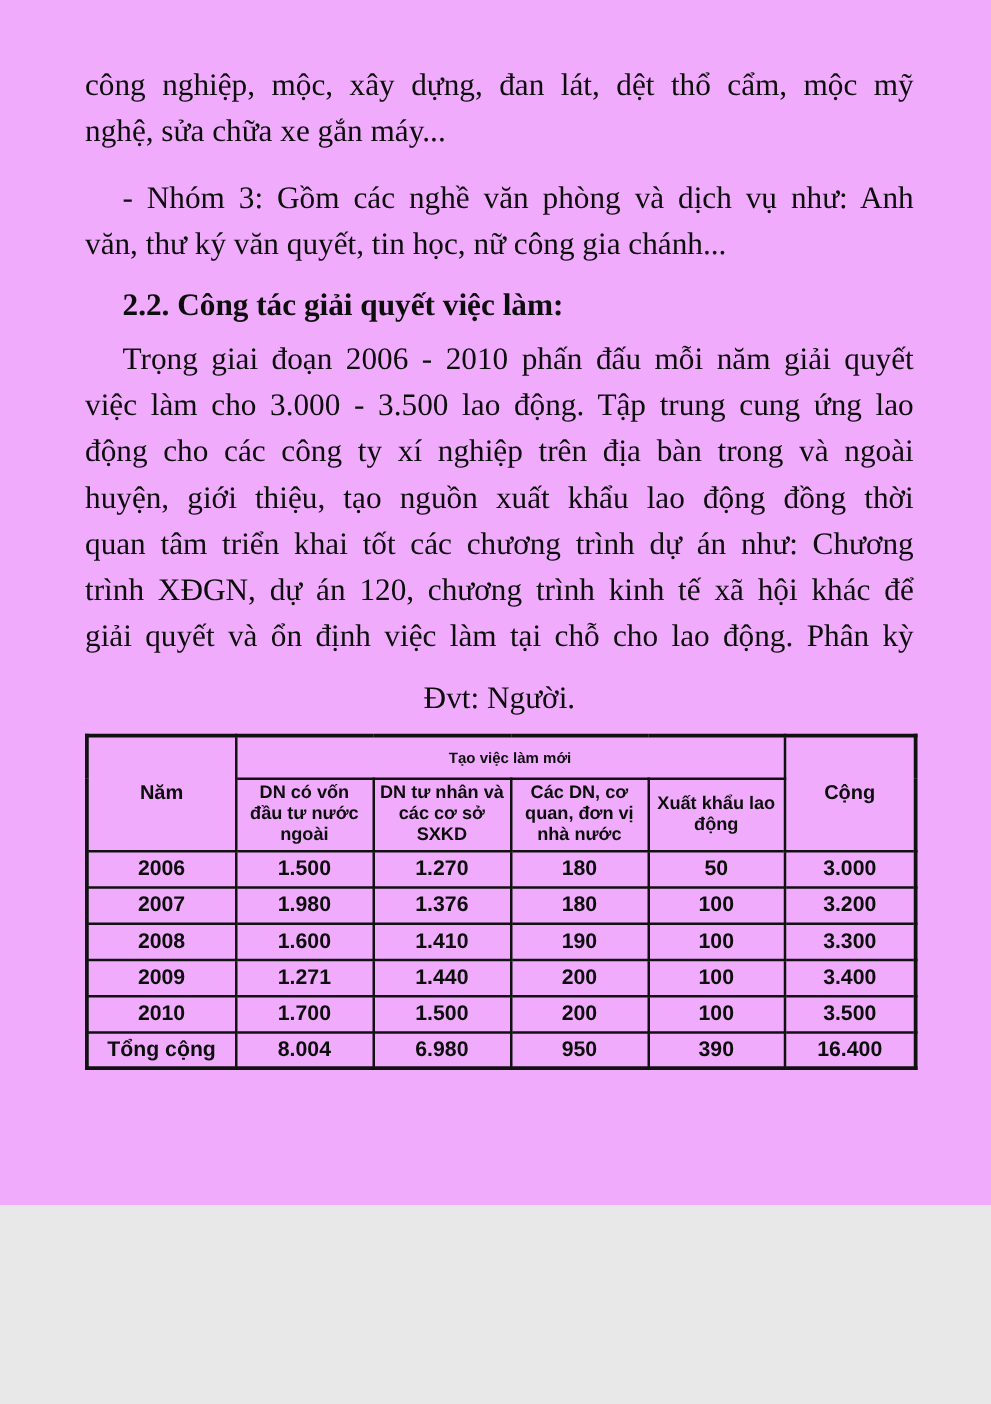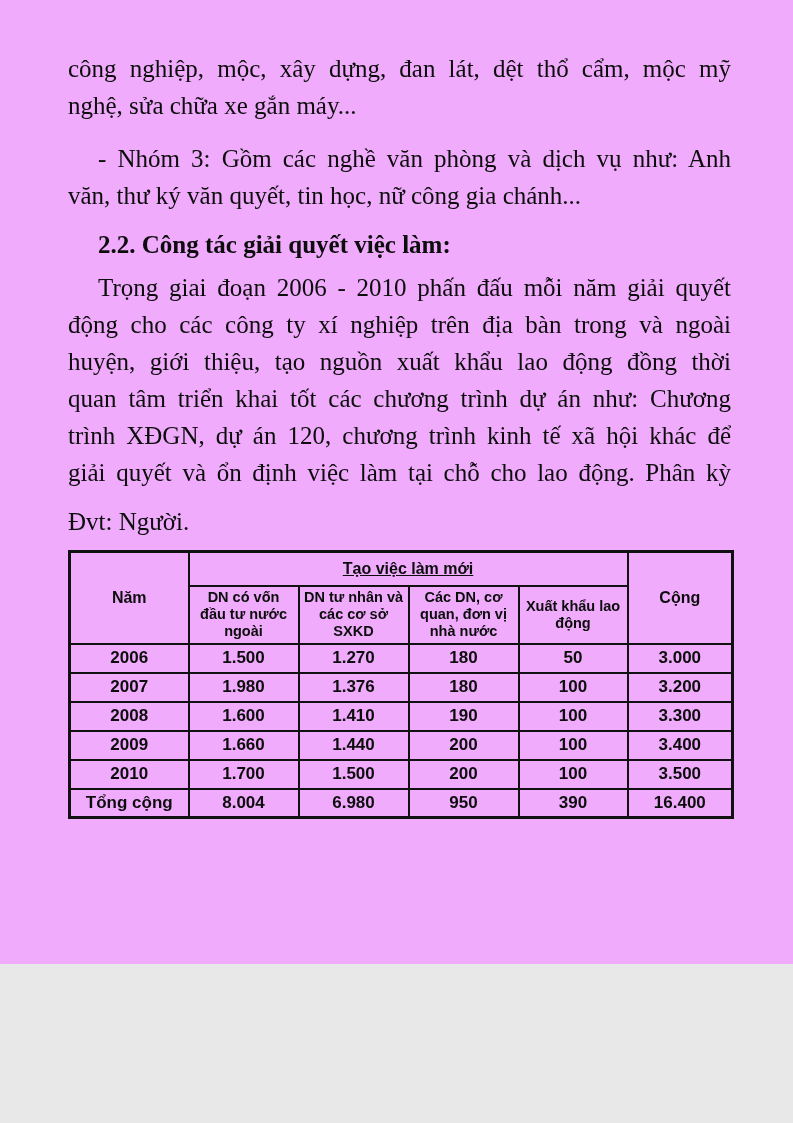--- a/index.html
+++ b/index.html
@@ -35,42 +35,42 @@
   .heading {
     font-size: 25px;
     line-height: 37px;
     font-weight: bold;
     text-indent: 30px;
     margin: 6px 0 6px 0;
   }
   .unit-note {
     font-size: 25px;
     line-height: 37px;
-    text-align: left;
+    text-align: center;
     margin-top: 2px;
     margin-bottom: 10px;
   }
   table.data {
     border-collapse: collapse;
     table-layout: fixed;
     width: 663px;
     font-family: "Liberation Sans", sans-serif;
     font-weight: bold;
     color: #0d0d0d;
   }
   table.data, table.data th, table.data td {
     border: 2px solid #111;
   }
   table.data { border-width: 3px; }
   table.data th, table.data td {
     text-align: center;
     vertical-align: middle;
     padding: 2px 4px;
   }
-  th.group-head { height: 34px; font-size: 16px; font-weight: bold; text-decoration: underline; }
+  th.group-head { height: 34px; font-size: 12px; font-weight: bold; }
   th.year-head, th.total-head { font-size: 16px; font-weight: bold; }
   th.sub-head {
     height: 58px;
     font-size: 14.5px;
     line-height: 17px;
     font-weight: bold;
   }
   td.cell { height: 29px; font-size: 17px; font-weight: bold; }
   td.year-cell { font-size: 17px; }
   .page-number {
@@ -96,20 +96,21 @@
 
     <div class="para" style="margin-top:16px;">
       <div class="bodyline jl ind">- Nhóm 3: Gồm các nghề văn phòng và dịch vụ như: Anh</div>
       <div class="bodyline">văn, thư ký văn quyết, tin học, nữ công gia chánh...</div>
     </div>
 
     <div class="heading">2.2. Công tác giải quyết việc làm:</div>
 
     <div class="para">
       <div class="bodyline jl ind">Trọng giai đoạn 2006 - 2010 phấn đấu mỗi năm giải quyết</div>
+      <div class="bodyline jl">việc làm cho 3.000 - 3.500 lao động. Tập trung cung ứng lao</div>
       <div class="bodyline jl">động cho các công ty xí nghiệp trên địa bàn trong và ngoài</div>
       <div class="bodyline jl">huyện, giới thiệu, tạo nguồn xuất khẩu lao động đồng thời</div>
       <div class="bodyline jl">quan tâm triển khai tốt các chương trình dự án như: Chương</div>
       <div class="bodyline jl">trình XĐGN, dự án 120, chương trình kinh tế xã hội khác để</div>
       <div class="bodyline jl">giải quyết và ổn định việc làm tại chỗ cho lao động. Phân kỳ</div>
     </div>
 
     <div class="unit-note">Đvt: Người.</div>
 
     <table class="data">
@@ -154,21 +155,21 @@
         <tr>
           <td class="cell year-cell">2008</td>
           <td class="cell">1.600</td>
           <td class="cell">1.410</td>
           <td class="cell">190</td>
           <td class="cell">100</td>
           <td class="cell">3.300</td>
         </tr>
         <tr>
           <td class="cell year-cell">2009</td>
-          <td class="cell">1.660</td>
+          <td class="cell">1.271</td>
           <td class="cell">1.440</td>
           <td class="cell">200</td>
           <td class="cell">100</td>
           <td class="cell">3.400</td>
         </tr>
         <tr>
           <td class="cell year-cell">2010</td>
           <td class="cell">1.700</td>
           <td class="cell">1.500</td>
           <td class="cell">200</td>

